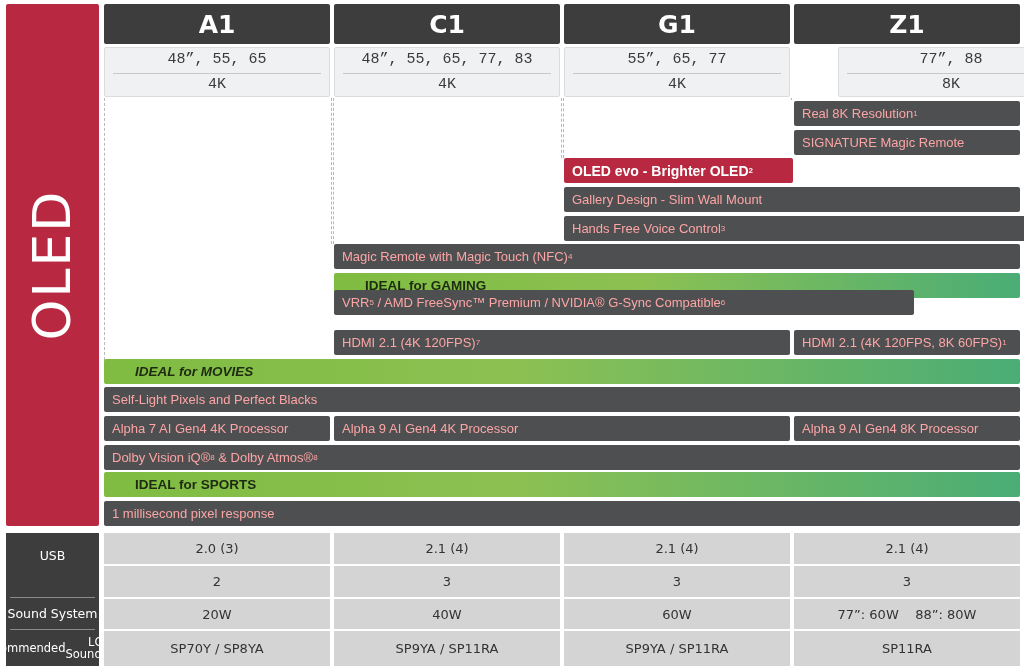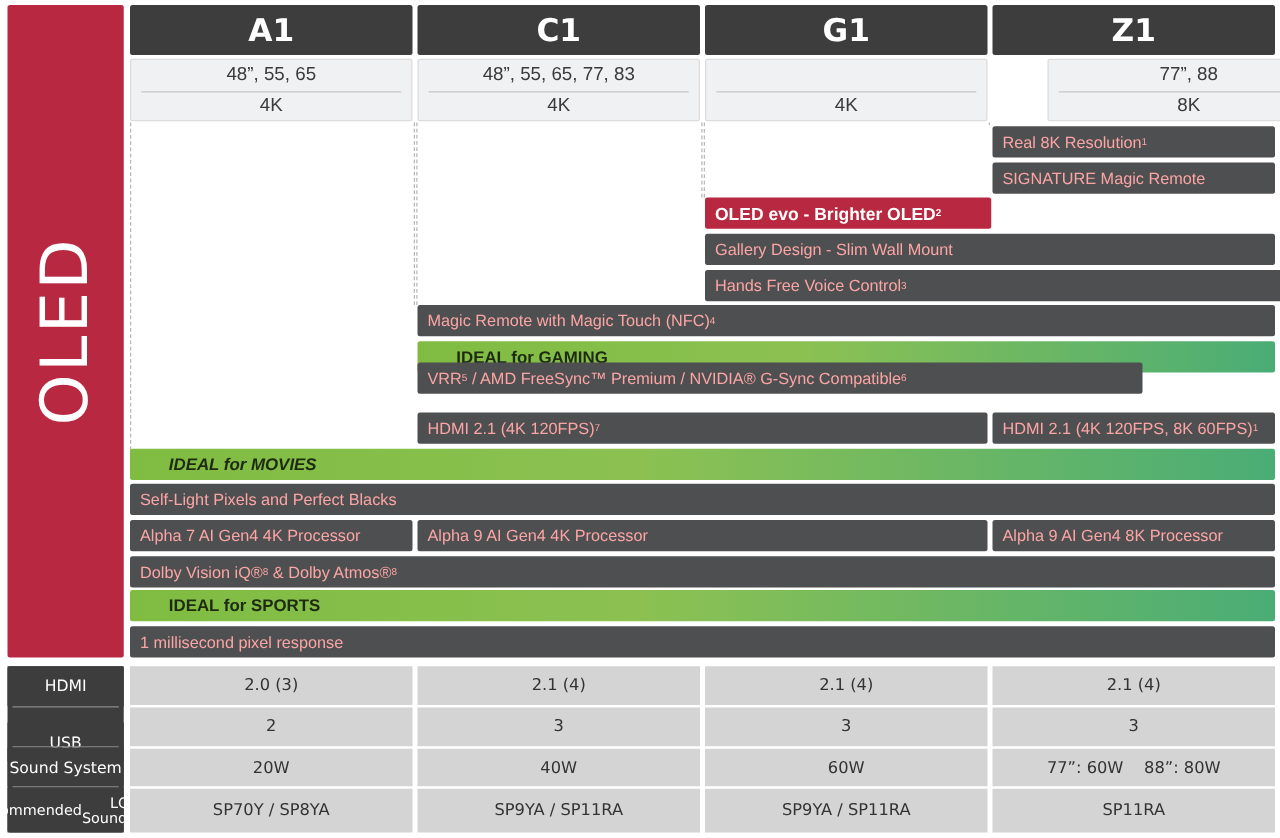--- a/index.html
+++ b/index.html
@@ -15,21 +15,21 @@
     color: #ffffff; font-family: "DejaVu Sans", sans-serif; font-size: 52px; letter-spacing: 2px;
     transform: rotate(-90deg); white-space: nowrap; display: block;
   }
   .model-header {
     top: 4px; height: 40px; background: #3d3d3d; border-radius: 2px;
     color: #fff; font-family: "DejaVu Sans", sans-serif; font-weight: bold; font-size: 25px;
     display: flex; align-items: center; justify-content: center;
   }
   .size-box {
     top: 47px; height: 50px; background: #f0f1f2; border: 1px solid #dcdcdc; border-radius: 2px;
-    color: #3a3a3a; font-family: Liberation Sans, sans-serif; font-size: 15px;
+    color: #3a3a3a; font-family: Liberation Mono, monospace; font-size: 15px;
   }
   .size-box .sizes { position: absolute; left: 0; right: 0; top: 3px; text-align: center; }
   .size-box .divider { position: absolute; left: 8px; right: 8px; top: 25px; height: 1px; background: #c8c8c8; }
   .size-box .res { position: absolute; left: 0; right: 0; top: 28px; text-align: center; }
   .dash { top: 98px; width: 0; border-left: 1px dashed #b8b8b8; }
   .bar {
     height: 25px; border-radius: 2px; color: #fca5a5; font-size: 13px;
     display: flex; align-items: center; padding-left: 8px; white-space: nowrap;
   }
   .bar.dark { background: #4e4f51; }
@@ -68,20 +68,21 @@
   <div class="sizes">48”, 55, 65</div>
   <div class="divider"></div>
   <div class="res">4K</div>
 </div>
 <div class="abs size-box" style="left:334px;width:226px;">
   <div class="sizes">48”, 55, 65, 77, 83</div>
   <div class="divider"></div>
   <div class="res">4K</div>
 </div>
 <div class="abs size-box" style="left:564px;width:226px;">
+  <div class="sizes">55”, 65, 77</div>
   <div class="divider"></div>
   <div class="res">4K</div>
 </div>
 <div class="abs size-box" style="left:838px;width:226px;">
   <div class="sizes">77”, 88</div>
   <div class="divider"></div>
   <div class="res">8K</div>
 </div>
 
 <div class="abs dash" style="left:104px;height:262px;"></div>
@@ -154,21 +155,21 @@
 <div class="abs bar green" style="left:104px;top:472px;width:916px;">
   <span>IDEAL for SPORTS</span>
 </div>
 <div class="abs bar dark" style="left:104px;top:501px;width:916px;">
   <span>1 millisecond pixel response</span>
 </div>
 
 <div class="abs spec-label-wrap"></div>
 <div class="abs spec-label" style="top:533px;height:32px;">HDMI</div>
 <div class="abs spec-sep" style="top:565px;"></div>
-<div class="abs spec-label" style="top:578px;height:31px;">USB</div>
+<div class="abs spec-label" style="top:540px;height:31px;">USB</div>
 <div class="abs spec-sep" style="top:597px;"></div>
 <div class="abs spec-label" style="top:598px;height:31px;">Sound System</div>
 <div class="abs spec-sep" style="top:629px;"></div>
 <div class="abs spec-label small-label" style="top:630px;height:36px;flex-direction:row;">
   <div>Recommended</div>
   <div><span>LG Soundbar</span><sup>9</sup></div>
 </div>
 
 <div class="abs spec-cell" style="left:104px;top:533px;width:226px;height:31px;">2.0 (3)</div>
 <div class="abs spec-cell" style="left:334px;top:533px;width:226px;height:31px;">2.1 (4)</div>

